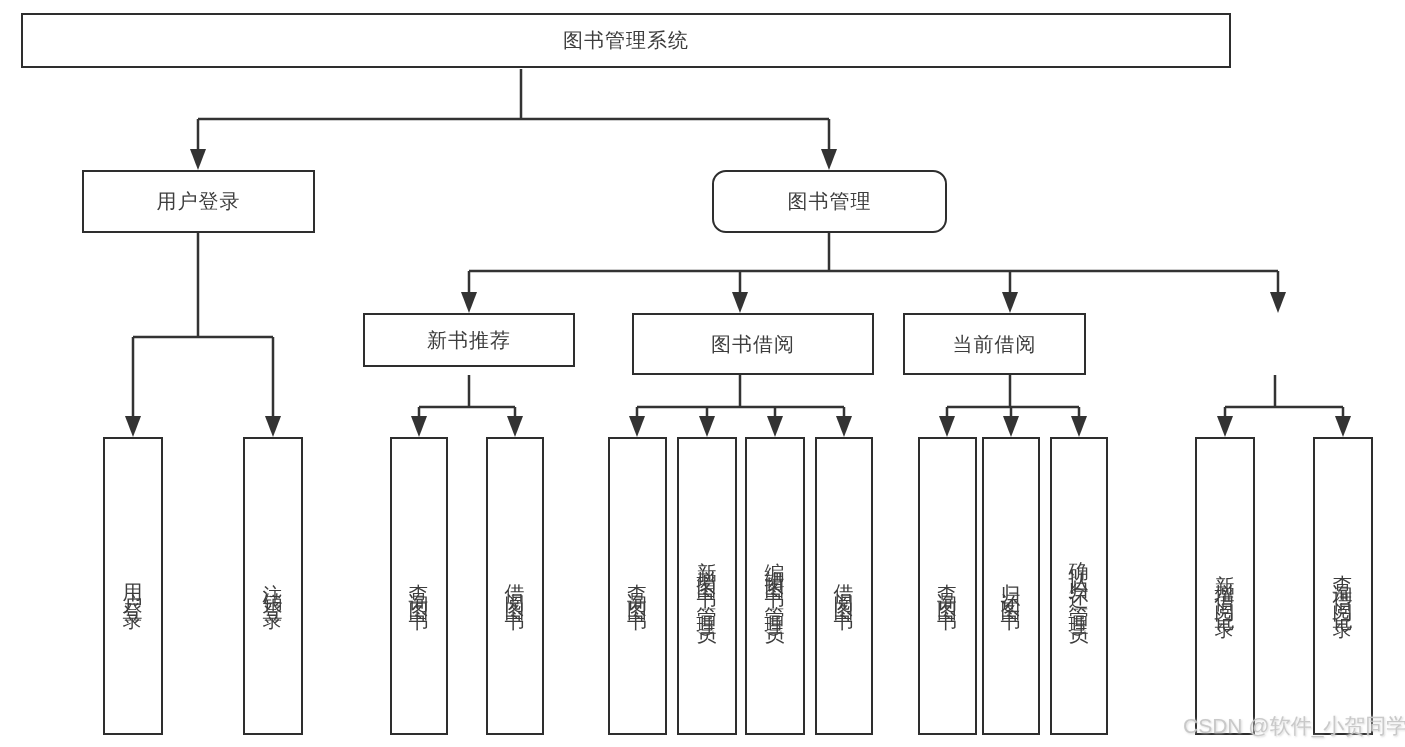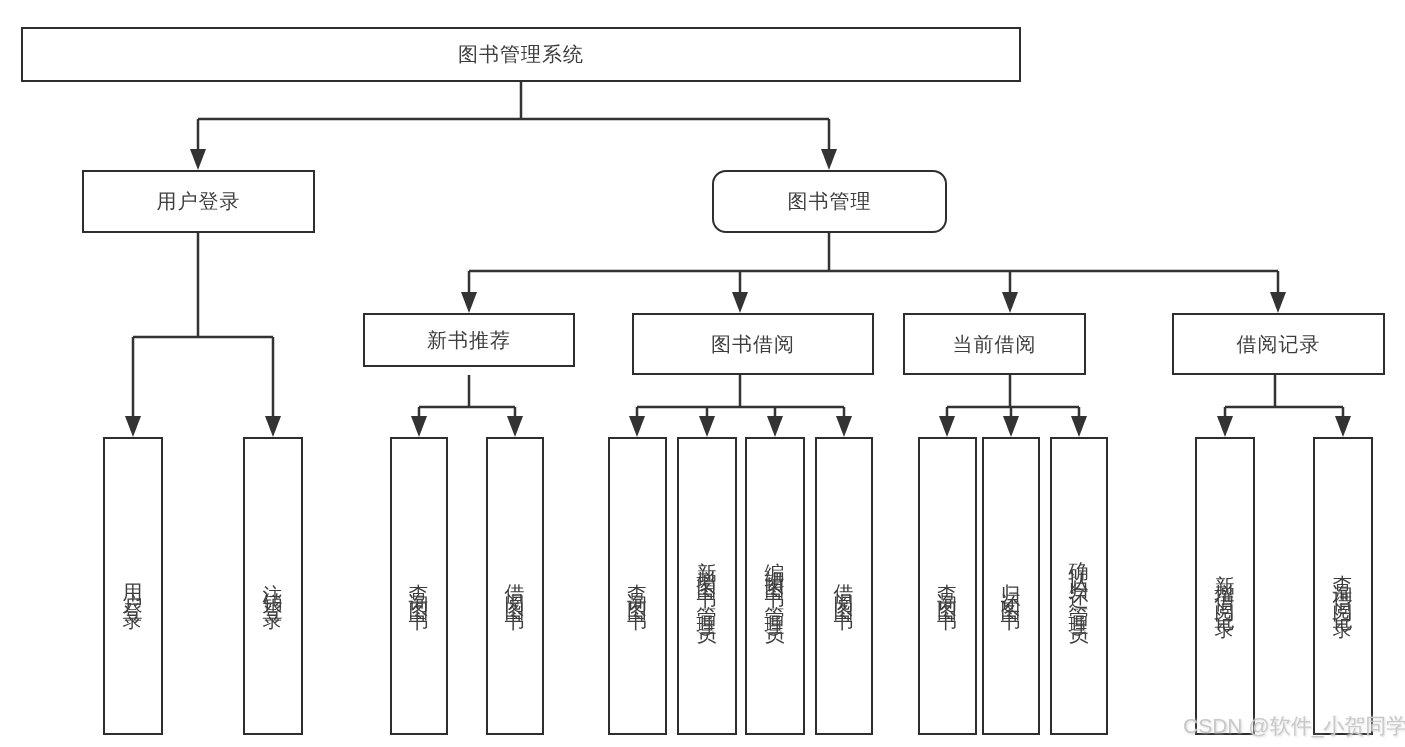--- a/index.html
+++ b/index.html
@@ -88,42 +88,39 @@
       <polygon points="767,416 783,416 775,437"></polygon>
       <polygon points="836,416 852,416 844,437"></polygon>
       <polygon points="939,416 955,416 947,437"></polygon>
       <polygon points="1003,416 1019,416 1011,437"></polygon>
       <polygon points="1071,416 1087,416 1079,437"></polygon>
       <polygon points="1217,416 1233,416 1225,437"></polygon>
       <polygon points="1335,416 1351,416 1343,437"></polygon>
     </g>
   </svg>
 
-  <div class="box h" style="left:21px; top:27px; width:1000px; height:55px;">
+  <div class="box h" style="left:21px; top:13px; width:1210px; height:55px;">
     <span class="label">图书管理系统</span>
   </div>
 
   <div class="box h" style="left:82px; top:170px; width:233px; height:63px;">
     <span class="label">用户登录</span>
   </div>
   <div class="box h" style="left:712px; top:170px; width:235px; height:63px;border-radius:14px;">
     <span class="label">图书管理</span>
   </div>
 
   <div class="box h" style="left:363px; top:313px; width:212px; height:54px;">
     <span class="label">新书推荐</span>
   </div>
   <div class="box h" style="left:632px; top:313px; width:242px; height:62px;">
     <span class="label">图书借阅</span>
   </div>
   <div class="box h" style="left:903px; top:313px; width:183px; height:62px;">
     <span class="label">当前借阅</span>
-  </div>
-  <div class="box h" style="left:1172px; top:313px; width:213px; height:62px;">
-    <span class="label">借阅记录</span>
   </div>
 
   <div class="box v" style="left:103px; top:437px; width:60px; height:298px;">
     <span class="label">用户登录</span>
   </div>
   <div class="box v" style="left:243px; top:437px; width:60px; height:298px;">
     <span class="label">注销登录</span>
   </div>
 
   <div class="box v" style="left:390px; top:437px; width:58px; height:298px;">

